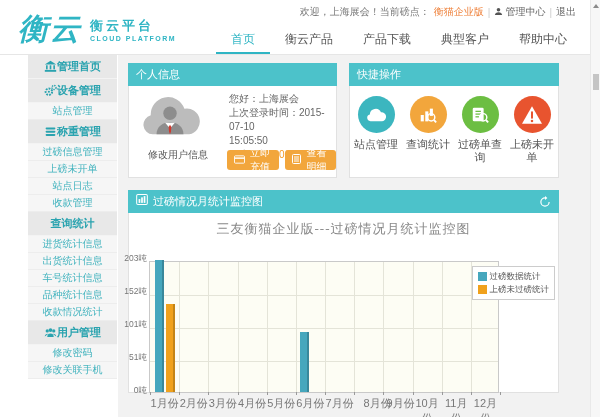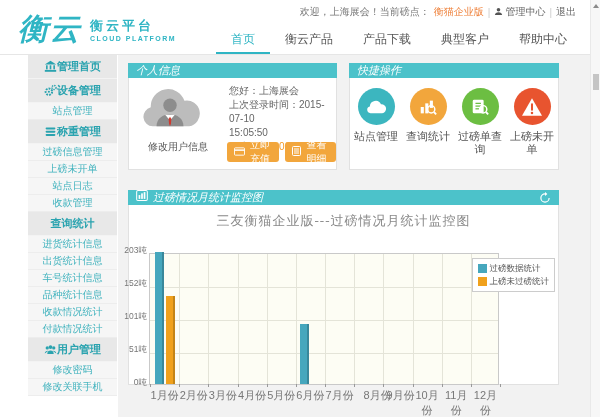--- a/index.html
+++ b/index.html
@@ -41,22 +41,22 @@
     display:flex; align-items:center; justify-content:center; cursor:pointer;
     border-bottom:1px solid #f3f3f3; }
   .sb-s { height:17px; background:#f6f6f6; color:#3fb2bd; font-size:10px;
     display:flex; align-items:center; justify-content:center; cursor:pointer;
     border-bottom:1px solid #ededed; }
   .sb-ic { display:inline-flex; width:13px; height:13px; }
   .sb-ic svg { width:13px; height:13px; }
 
   
   .panel { position:absolute; }
-  .panel-hd { height:15px; background:#4cc2ca; color:#fff; font-size:11px; line-height:23px;
-    padding:0 8px; display:flex; align-items:center; gap:5px;font-style:italic; }
+  .panel-hd { height:23px; background:#4cc2ca; color:#fff; font-size:11px; line-height:23px;
+    padding:0 8px; display:flex; align-items:center; gap:5px; }
   .panel-bd { position:relative; background:#fff; border:1px solid #e1e1e1; border-top:none; }
 
   .p-profile { left:128px; top:63px; width:209px; height:115px; }
   .p-profile .panel-bd { height:92px; }
   .avatar { position:absolute; left:10px; top:6px; width:62px; height:50px; }
   .edit-info { position:absolute; left:6px; top:62px; width:86px; text-align:center;
     font-size:10px; color:#555; cursor:pointer; }
   .pinfo { position:absolute; left:100px; top:6px; font-size:10px; color:#666; line-height:14px; }
   .orange-txt { color:#f59a23; }
   .pbtns { position:absolute; left:98px; top:64px; display:flex; gap:6px; }
@@ -171,21 +171,20 @@
   <div class="sb-s">过磅信息管理</div>
   <div class="sb-s">上磅未开单</div>
   <div class="sb-s">站点日志</div>
   <div class="sb-s">收款管理</div>
   <div class="sb-h">查询统计</div>
   <div class="sb-s">进货统计信息</div>
   <div class="sb-s">出货统计信息</div>
   <div class="sb-s">车号统计信息</div>
   <div class="sb-s">品种统计信息</div>
   <div class="sb-s">收款情况统计</div>
-  <div class="sb-s">付款情况统计</div>
   <div class="sb-h">
     <span class="sb-ic">
       <svg viewBox="0 0 16 16">
           <circle cx="4" cy="6" r="2" fill="#2aa3af"></circle>
           <circle cx="12" cy="6" r="2" fill="#2aa3af"></circle>
           <circle cx="8" cy="5" r="2.3" fill="#2aa3af"></circle>
           <path d="M1 13c0-2.4 2-3.6 4.4-3.4M15 13c0-2.4-2-3.6-4.4-3.4M4 13.5c0-2.8 1.8-4.2 4-4.2s4 1.4 4 4.2z" fill="#2aa3af"></path>
         </svg>
     </span>
     <span>用户管理</span>

